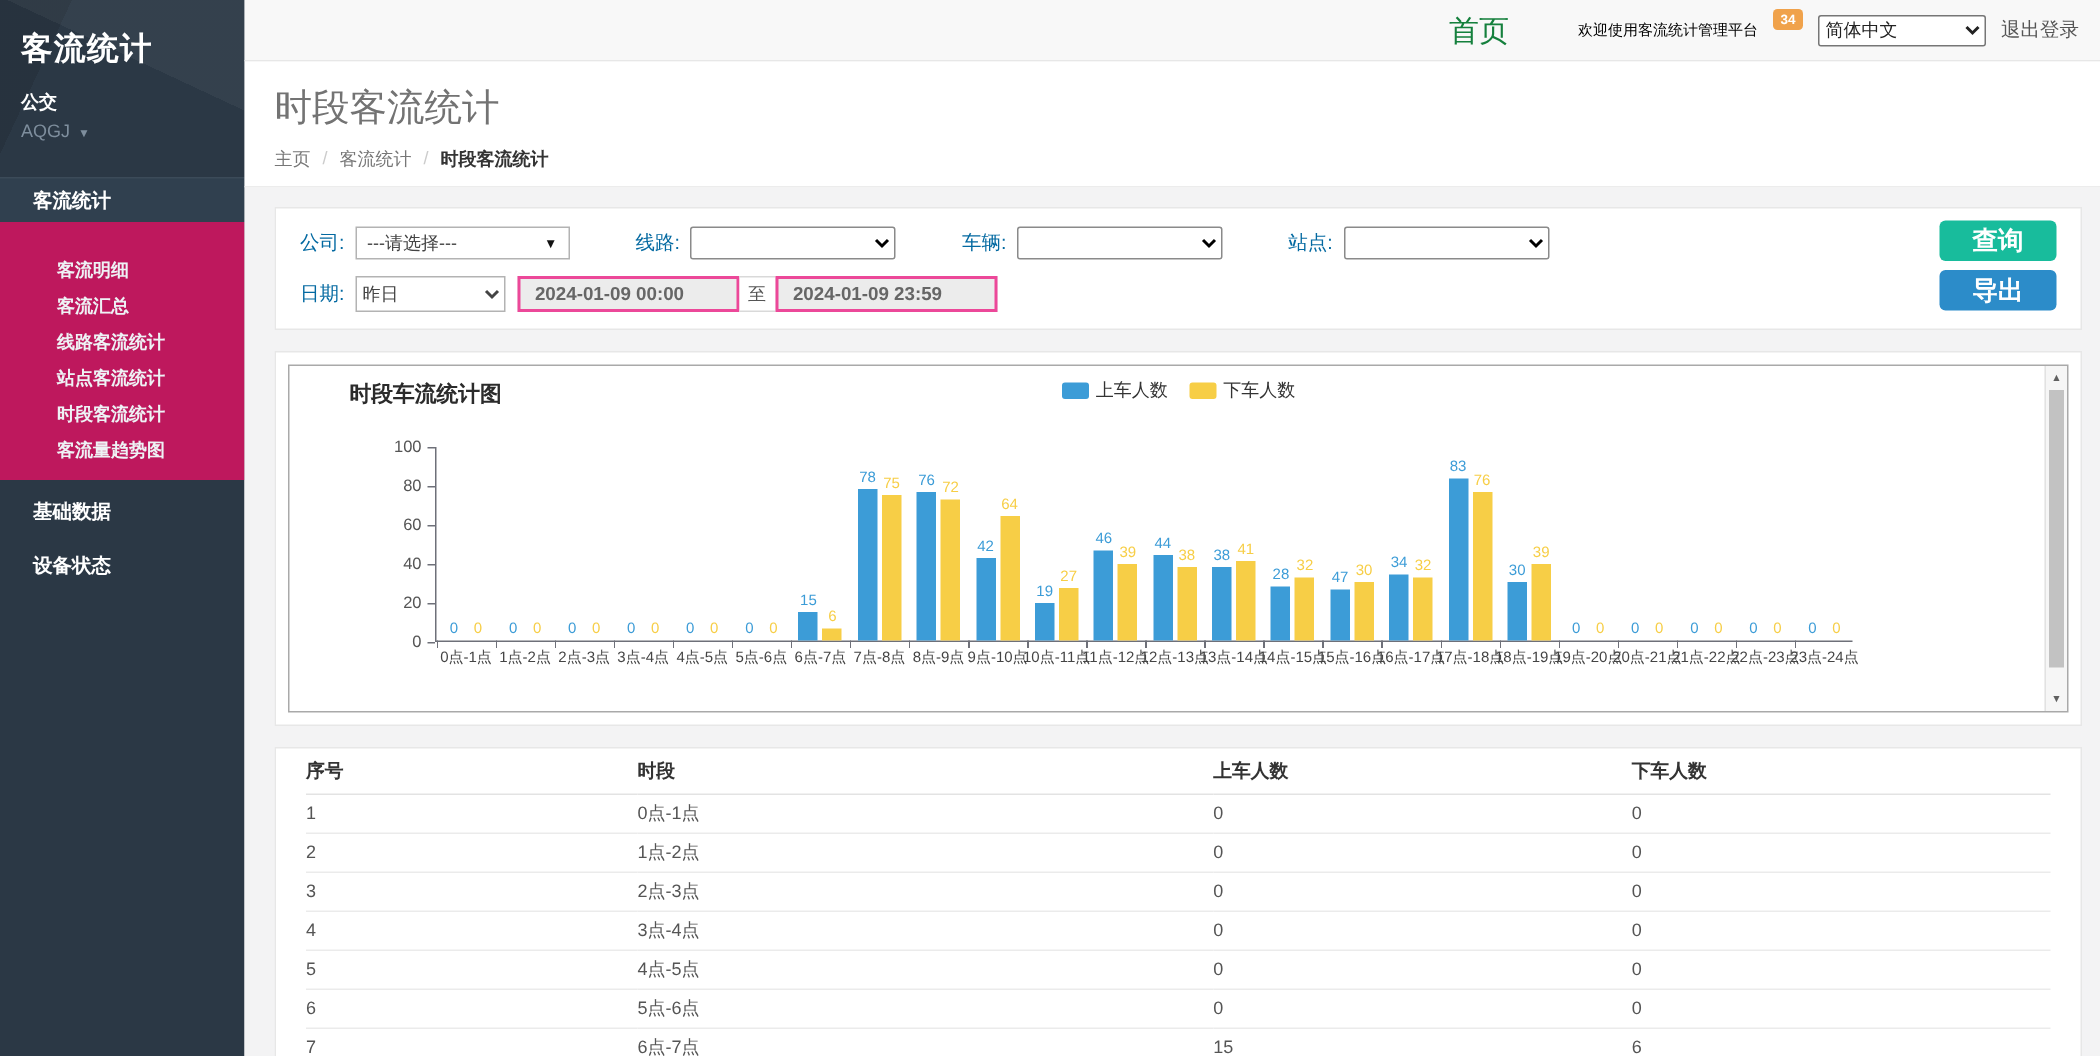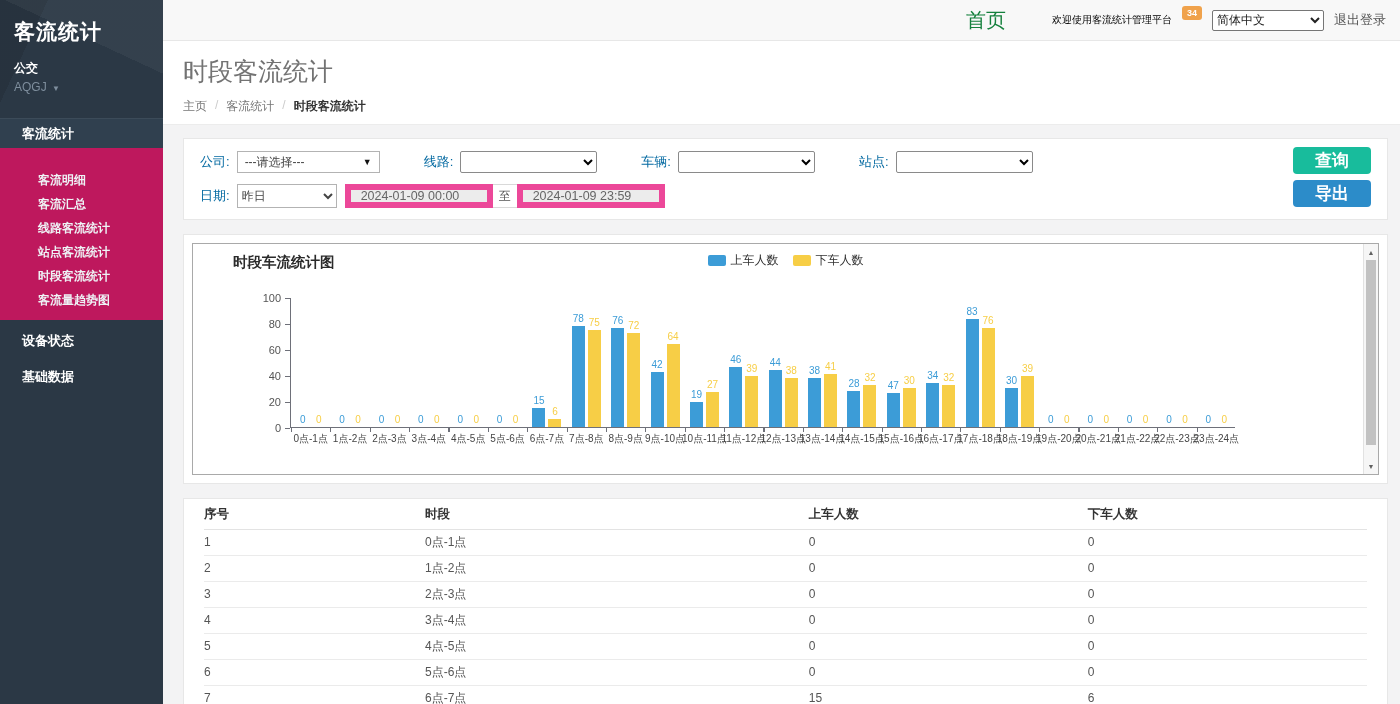--- a/index.html
+++ b/index.html
@@ -63,23 +63,23 @@
   .f-group { display:flex; align-items:center; margin-right:44px; }
   .fake-select { width:143px; height:22px; border:1px solid #b3b3b3; background:#fff;
                  font-size:12px; color:#444; display:flex; align-items:center;
                  justify-content:space-between; padding:0 7px; cursor:pointer; }
   .fake-select .arr { font-size:9px; color:#111; }
   .plain-select { width:137px; height:22px; font-size:12px; border:1px solid #8a8a8a;
                   border-radius:2px; background:#fff;
                   font-family:"Liberation Sans",sans-serif; }
   .date-select { width:100px; height:24px; font-size:12px; border:1px solid #b3b3b3;
                  background:#fff; color:#444; font-family:"Liberation Sans",sans-serif; }
-  .date-input { width:148px; height:24px; background:#ececec; border:6px solid #ec4899;
+  .date-input { width:148px; height:24px; background:#ececec; border:2px solid #ec4899;
                 color:#666; font-size:12.5px; display:flex; align-items:center;
-                padding-left:10px; margin-left:8px; }
+                padding-left:10px; margin-left:8px;font-weight:bold; }
   .date-addon { width:24px; height:24px; background:#fff; border:1px solid #d9d9d9;
                 border-left:none; border-right:none; color:#555; font-size:12px;
                 display:flex; align-items:center; justify-content:center; }
   .date-input2 { margin-left:0; }
   .btn { position:absolute; right:16px; width:78px; height:27px; border:none;
          border-radius:4px; color:#fff; font-size:17px; font-weight:bold;
          cursor:pointer; font-family:"Liberation Sans",sans-serif;text-align:center; }
   .btn-query { top:8px; background:#18bc9c; }
   .btn-export { top:41px; background:#2c8cc9; }
 
@@ -146,22 +146,22 @@
   </div>
   <div class="menu-section">客流统计</div>
   <div class="submenu">
     <div class="submenu-item">客流明细</div>
     <div class="submenu-item">客流汇总</div>
     <div class="submenu-item">线路客流统计</div>
     <div class="submenu-item">站点客流统计</div>
     <div class="submenu-item">时段客流统计</div>
     <div class="submenu-item">客流量趋势图</div>
   </div>
+  <div class="menu-item">基础数据</div>
   <div class="menu-item">设备状态</div>
-  <div class="menu-item">基础数据</div>
 </div>
 
 <div class="topbar">
   <span class="home-link">首页</span>
   <span class="welcome">欢迎使用客流统计管理平台</span>
   <span class="badge">34</span>
   <select class="lang-select">
     <option>简体中文</option>
   </select>
   <span class="logout">退出登录</span>

